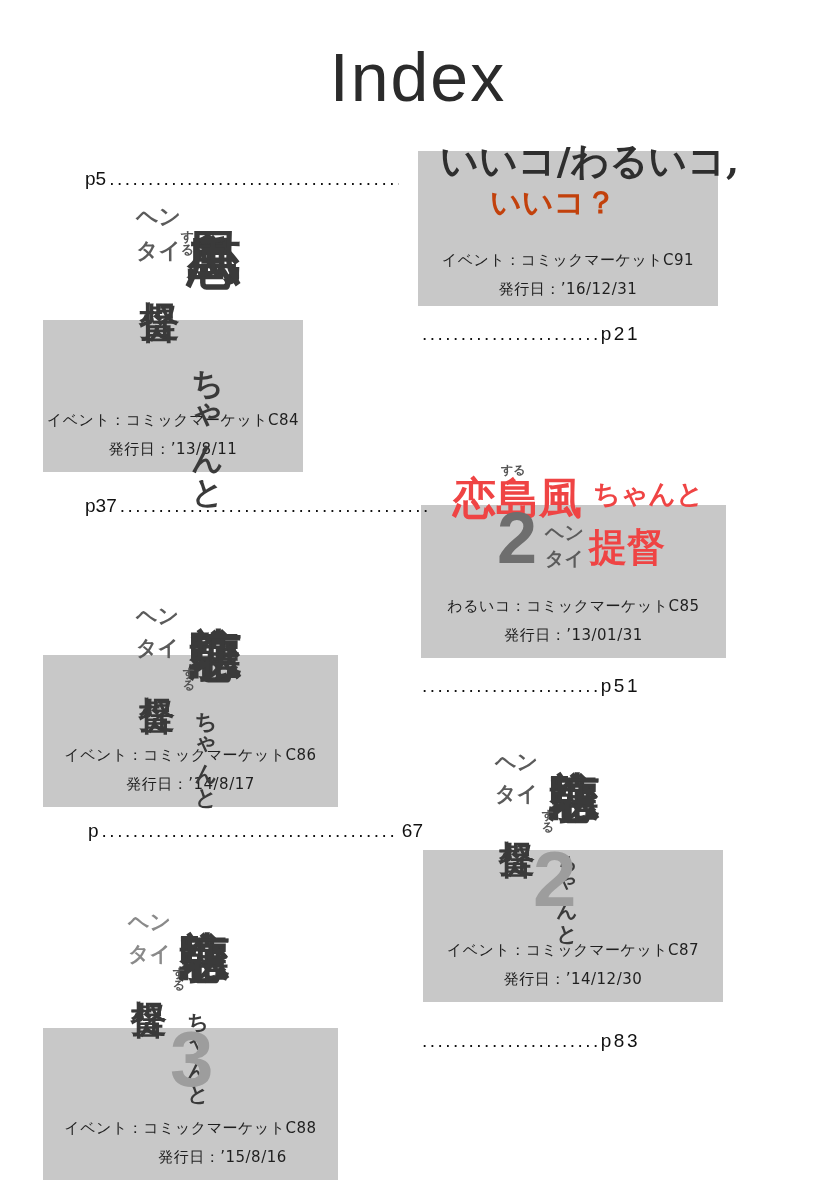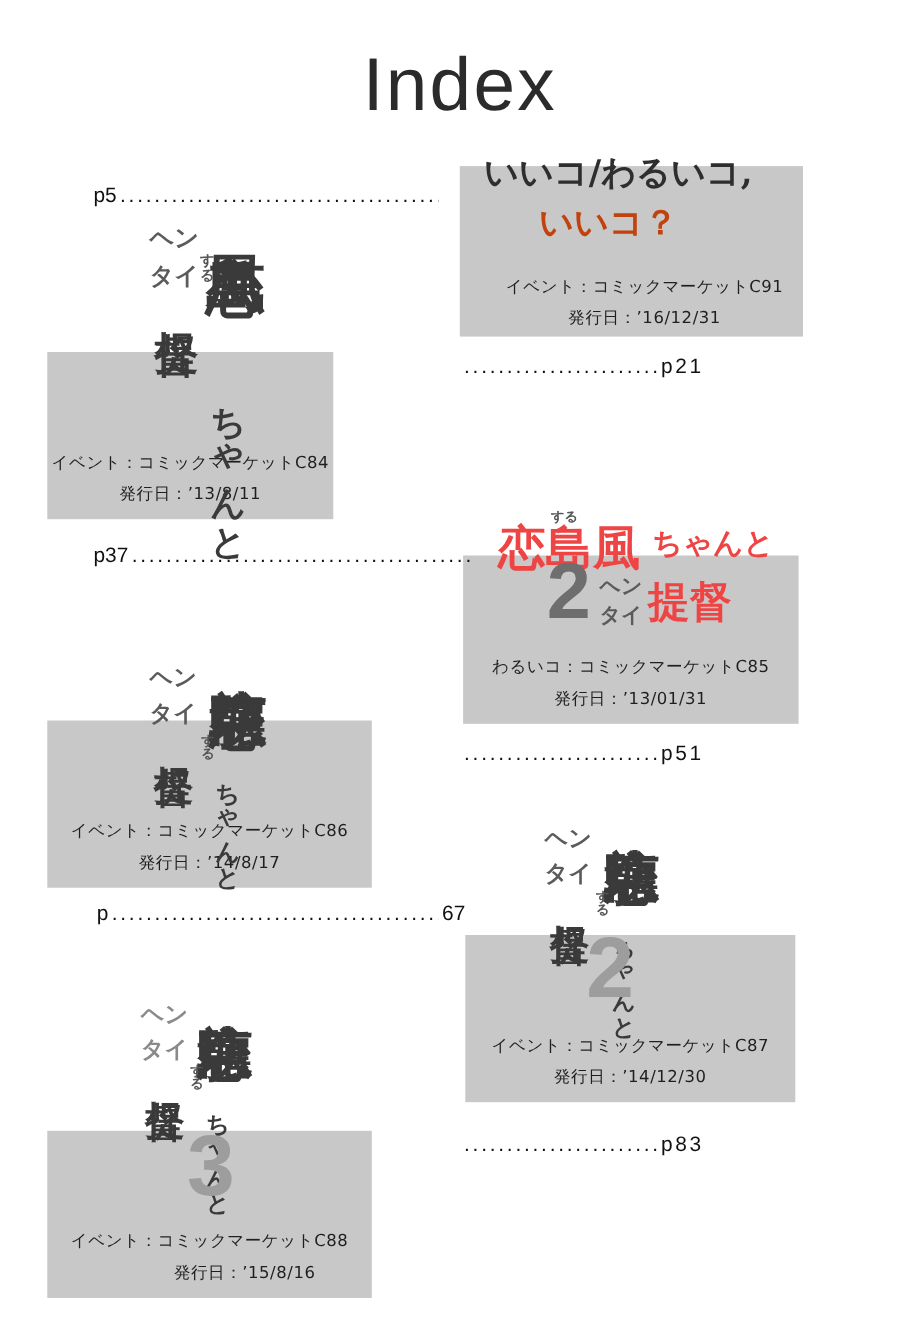--- a/index.html
+++ b/index.html
@@ -142,25 +142,25 @@
 
     <div class="cover-vert" style="left:148px; top:28px; font-size:54px;">恋島風</div>
     <div class="cover-vert" style="left:152px; top:188px; font-size:32px;">ちゃんと</div>
     <div class="cover-small" style="left:138px; top:60px; font-size:13px; color:#555;">する</div>
     <div class="cover-horiz" style="left:96px; top:42px; font-size:22px; color:#5b5b5b;">ヘン</div>
     <div class="cover-horiz" style="left:96px; top:76px; font-size:22px; color:#5b5b5b;">タイ</div>
     <div class="cover-vert" style="left:100px; top:110px; font-size:40px; color:#3a3a3a;">提督</div>
   </div>
 
   <div class="entry" style="left:405px; top:130px; width:400px; height:240px;">
-    <div class="thumb" style="left:13px; top:21px; width:300px; height:155px;padding-left:12px;">
+    <div class="thumb" style="left:13px; top:21px; width:300px; height:155px;">
       <div class="meta" style="top:100px;">イベント：コミックマーケットC91</div>
       <div class="meta line2" style="top:129px;">発行日：’16/12/31</div>
     </div>
-    <div class="cover-horiz" style="left:35px; top:6px; font-size:31px; color:#2e2e2e;">いいコ/わるいコ,</div>
+    <div class="cover-horiz" style="left:35px; top:6px; font-size:38px; color:#2e2e2e;">いいコ/わるいコ,</div>
     <div class="cover-horiz" style="left:85px; top:52px; font-size:31px; color:#c2410c;">いいコ？</div>
 
     <div class="dots-right" style="left:-5px; top:193px; width:240px;">
       <span>.......................</span><span>p21</span>
     </div>
   </div>
 
   <div class="entry" style="left:405px; top:470px; width:400px; height:260px;">
     <div class="thumb" style="left:16px; top:35px; width:305px; height:153px;">
       <div class="meta" style="top:92px;">わるいコ：コミックマーケットC85</div>

